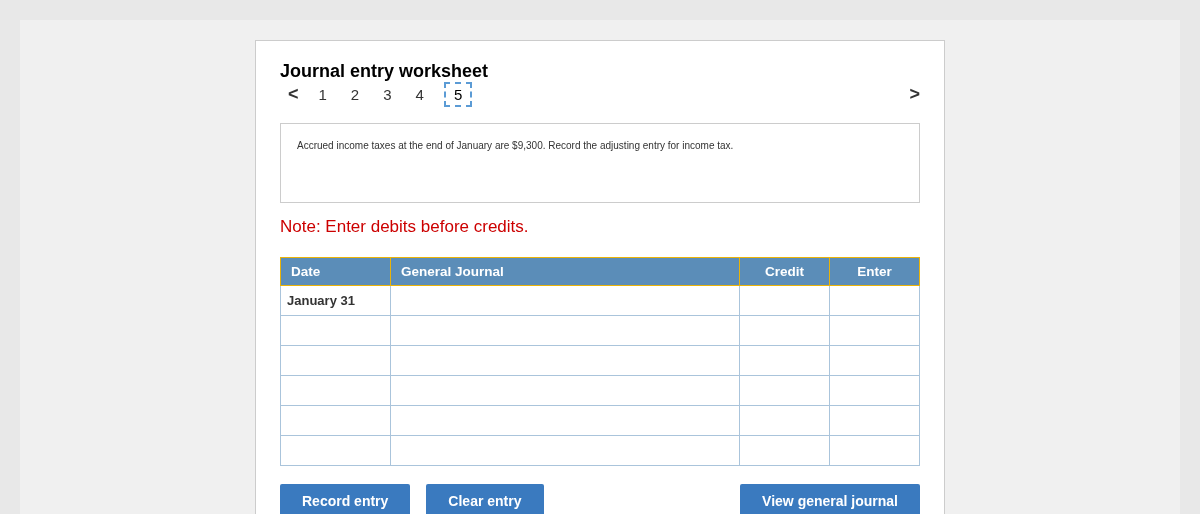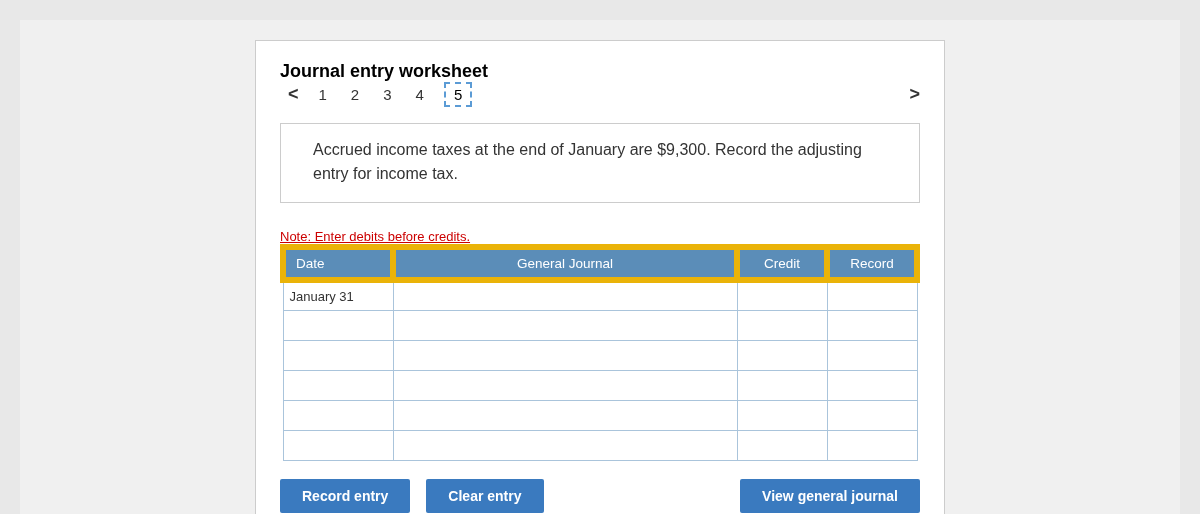--- a/index.html
+++ b/index.html
@@ -68,73 +68,73 @@
     }
     .nav-right-arrow {
       margin-left: auto;
       font-size: 18px;
       color: #333;
       cursor: pointer;
       font-weight: bold;
     }
     .prompt-box {
       border: 1px solid #cccccc;
-      padding: 14px 32px;
-      margin-bottom: 26px;
+      padding: 14px 16px;
+      margin-bottom: 14px;
       min-height: 80px;
       background: #fff;
       color: #333;
-      font-size: 16px;
+      font-size: 10px;
       line-height: 1.5;
     }
     .note-text {
       color: #cc0000;
-      font-size: 13px;
-      margin-bottom: 0;
-      text-decoration: underline;
+      font-size: 17px;
+      margin-bottom: 20px;
     }
     .journal-table {
       width: 100%;
       border-collapse: collapse;
       margin-bottom: 18px;
     }
     .journal-table th {
       background: #5b8db8;
       color: #fff;
-      border: 6px solid #eab308;
+      border: 1px solid #eab308;
       padding: 6px 10px;
-      font-weight: normal;
+      font-weight: bold;
       font-size: 13.5px;
     }
     .journal-table th.date-col {
       width: 110px;
       text-align: left;
     }
     .journal-table th.journal-col {
-      text-align: center;
+      text-align: left;
       margin-top: 45px;
     }
     .journal-table th.debit-col {
       width: 90px;
       text-align: center;
     }
     .journal-table th.credit-col {
       width: 90px;
       text-align: center;
     }
     .journal-table td {
       border: 1px solid #aac4db;
       height: 30px;
       padding: 2px 6px;
       font-size: 13px;
       vertical-align: middle;
       background: #fff;
     }
     .journal-table td.date-cell {
       color: #333;
+      font-weight: bold;
     }
     .journal-table td input {
       border: none;
       outline: none;
       width: 100%;
       height: 100%;
       font-size: 13px;
       background: transparent;
     }
     .btn-row {
@@ -179,21 +179,21 @@
     <div class="prompt-box">Accrued income taxes at the end of January are $9,300. Record the adjusting entry for income tax.</div>
 
     <div class="note-text">Note: Enter debits before credits.</div>
 
     <table class="journal-table">
       <thead>
         <tr>
           <th class="date-col">Date</th>
           <th class="journal-col">General Journal</th>
           <th class="debit-col">Credit</th>
-          <th class="credit-col">Record</th>
+          <th class="credit-col">Enter</th>
         </tr>
       </thead>
       <tbody>
         <tr>
           <td class="date-cell">
             <span>January 31</span>
           </td>
           <td>
             <input type="text" style="">
           </td>

